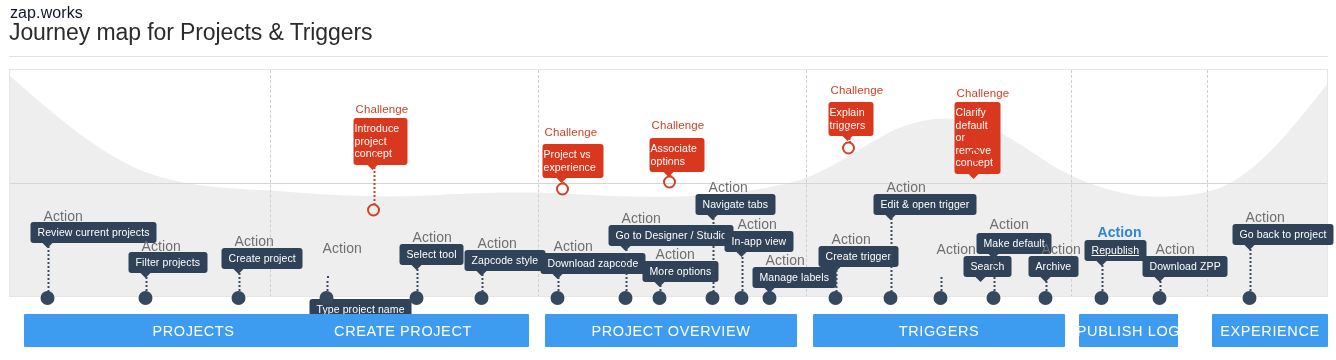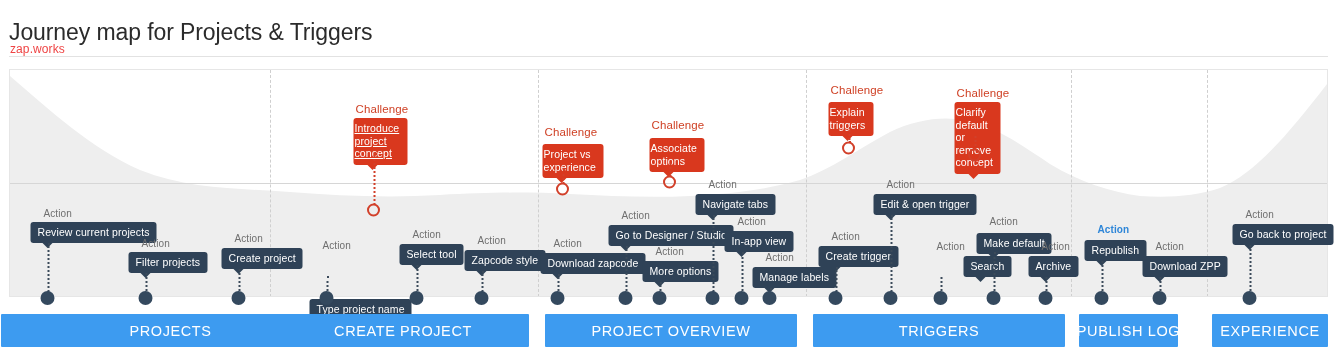--- a/index.html
+++ b/index.html
@@ -7,21 +7,21 @@
     width: 1336px; height: 360px;
     background: #ffffff;
     font-family: "Liberation Sans", sans-serif;
     overflow: hidden;
   }
   #root { position: relative; width: 1336px; height: 360px; }
 
   
   .brand {
     position: absolute; left: 10px; top: 4px;
-    font-size: 12px; color: #ef4444; letter-spacing: .1px; margin-top: 38px;
+    font-size: 16px; color: #0f172a; letter-spacing: .1px;
   }
   .page-title {
     position: absolute; left: 9px; top: 19px;
     font-size: 23px; color: #2b2b2b; font-weight: 400; letter-spacing: -.1px;
   }
   .header-rule {
     position: absolute; left: 9px; top: 56px; width: 1319px; height: 1px;
     background: #e2e2e2;
   }
 
@@ -50,21 +50,21 @@
   }
 
   
   .marker { position: absolute; transform: translateX(-50%); }
   .marker .stem {
     position: absolute; left: 50%; top: 0; width: 0;
     border-left: 2px dotted #3b4a5a; transform: translateX(-50%);
   }
   .marker .cap-label {
     position: absolute; white-space: nowrap;
-    font-size: 10px; color: #6f6f6f; letter-spacing: .1px;
+    font-size: 14px; color: #6f6f6f; letter-spacing: .1px;
   }
   .marker .cap-label.accent { color: #2e86d8; font-weight: bold; }
   .card {
     position: absolute; white-space: nowrap;
     background: #2f4257; color: #ffffff;
     font-size: 10.5px; line-height: 12px;
     padding: 4px 7px 5px 7px; border-radius: 3px;
     letter-spacing: .1px;
   }
   .card::after {
@@ -240,39 +240,39 @@
         <div class="dot" style="left: 0px; top: 298px;"></div>
       </div>
       <div class="marker" style="left: 1046px; top: 0px; width: 1px; height: 360px;">
         <div class="cap-label" style="left: -4px; top: 241px;">Action</div>
         <div class="card" style="left: -17px; top: 256px;">Archive</div>
         <div class="stem" style="top: 277px; height: 18px;"></div>
         <div class="dot" style="left: 0px; top: 298px;"></div>
       </div>
       <div class="marker" style="left: 1102px; top: 0px; width: 1px; height: 360px;">
         <div class="cap-label accent" style="left: -4px; top: 224px;">Action</div>
-        <div class="card" style="left: -17px; top: 240px;">Republish</div>
+        <div class="card" style="left: -17px; top: 240px; text-decoration: underline;">Republish</div>
         <div class="stem" style="top: 261px; height: 34px;"></div>
         <div class="dot" style="left: 0px; top: 298px;"></div>
       </div>
       <div class="marker" style="left: 1160px; top: 0px; width: 1px; height: 360px;">
         <div class="cap-label" style="left: -4px; top: 241px;">Action</div>
         <div class="card" style="left: -17px; top: 256px;">Download ZPP</div>
         <div class="stem" style="top: 277px; height: 18px;"></div>
         <div class="dot" style="left: 0px; top: 298px;"></div>
       </div>
       <div class="marker" style="left: 1250px; top: 0px; width: 1px; height: 360px;">
         <div class="cap-label" style="left: -4px; top: 209px;">Action</div>
         <div class="card" style="left: -17px; top: 224px;">Go back to project</div>
         <div class="stem" style="top: 245px; height: 50px;"></div>
         <div class="dot" style="left: 0px; top: 298px;"></div>
       </div>
       <div class="chal" style="left: 374px; top: 0px; width: 1px; height: 360px;">
         <div class="cap-label" style="left: -18px; top: 103px;">Challenge</div>
-        <div class="chal-box" style="left: -20px; top: 118px; text-decoration: underline;">
+        <div class="chal-box" style="left: -20px; top: 118px;">
           <div>Introduce project</div>
           <div>concept</div>
         </div>
         <div class="stem" style="top: 152px; height: 53px;"></div>
         <div class="ring" style="left: 0px; top: 210px;"></div>
       </div>
       <div class="chal" style="left: 563px; top: 0px; width: 1px; height: 360px;">
         <div class="cap-label" style="left: -18px; top: 126px;">Challenge</div>
         <div class="chal-box" style="left: -20px; top: 144px;">
           <div>Project vs experience</div>
@@ -300,21 +300,21 @@
         <div class="cap-label" style="left: -18px; top: 87px;">Challenge</div>
         <div class="chal-box" style="left: -20px; top: 102px;">
           <div>Clarify default or</div>
           <div>remove concept</div>
         </div>
         <div class="stem" style="top: 136px; height: 14px;"></div>
         <div class="ring" style="left: 0px; top: 155px;"></div>
       </div>
     </div>
   <div id="phases-layer">
-      <div class="phase" style="left: 1px; width: 296px; padding-left: 43px;">
+      <div class="phase" style="left: 24px; width: 296px; padding-left: 43px;">
         <span>PROJECTS</span>
       </div>
       <div class="phase" style="left: 277px; width: 252px;">
         <span>CREATE PROJECT</span>
       </div>
       <div class="phase" style="left: 545px; width: 252px;">
         <span>PROJECT OVERVIEW</span>
       </div>
       <div class="phase" style="left: 813px; width: 252px;">
         <span>TRIGGERS</span>

